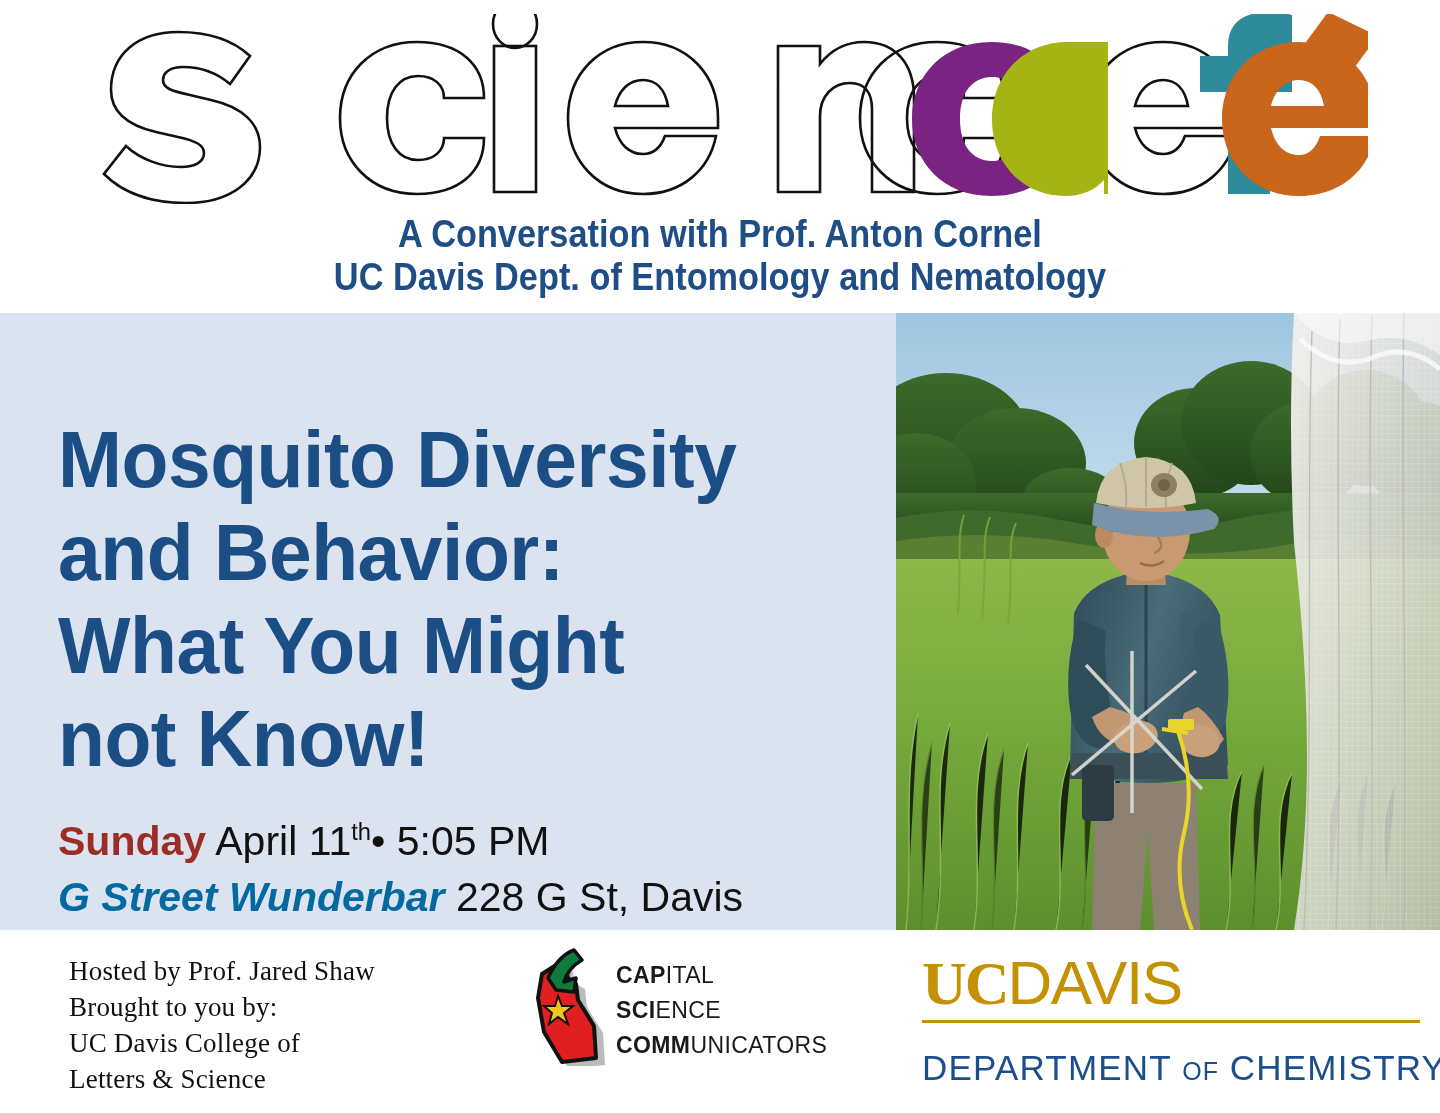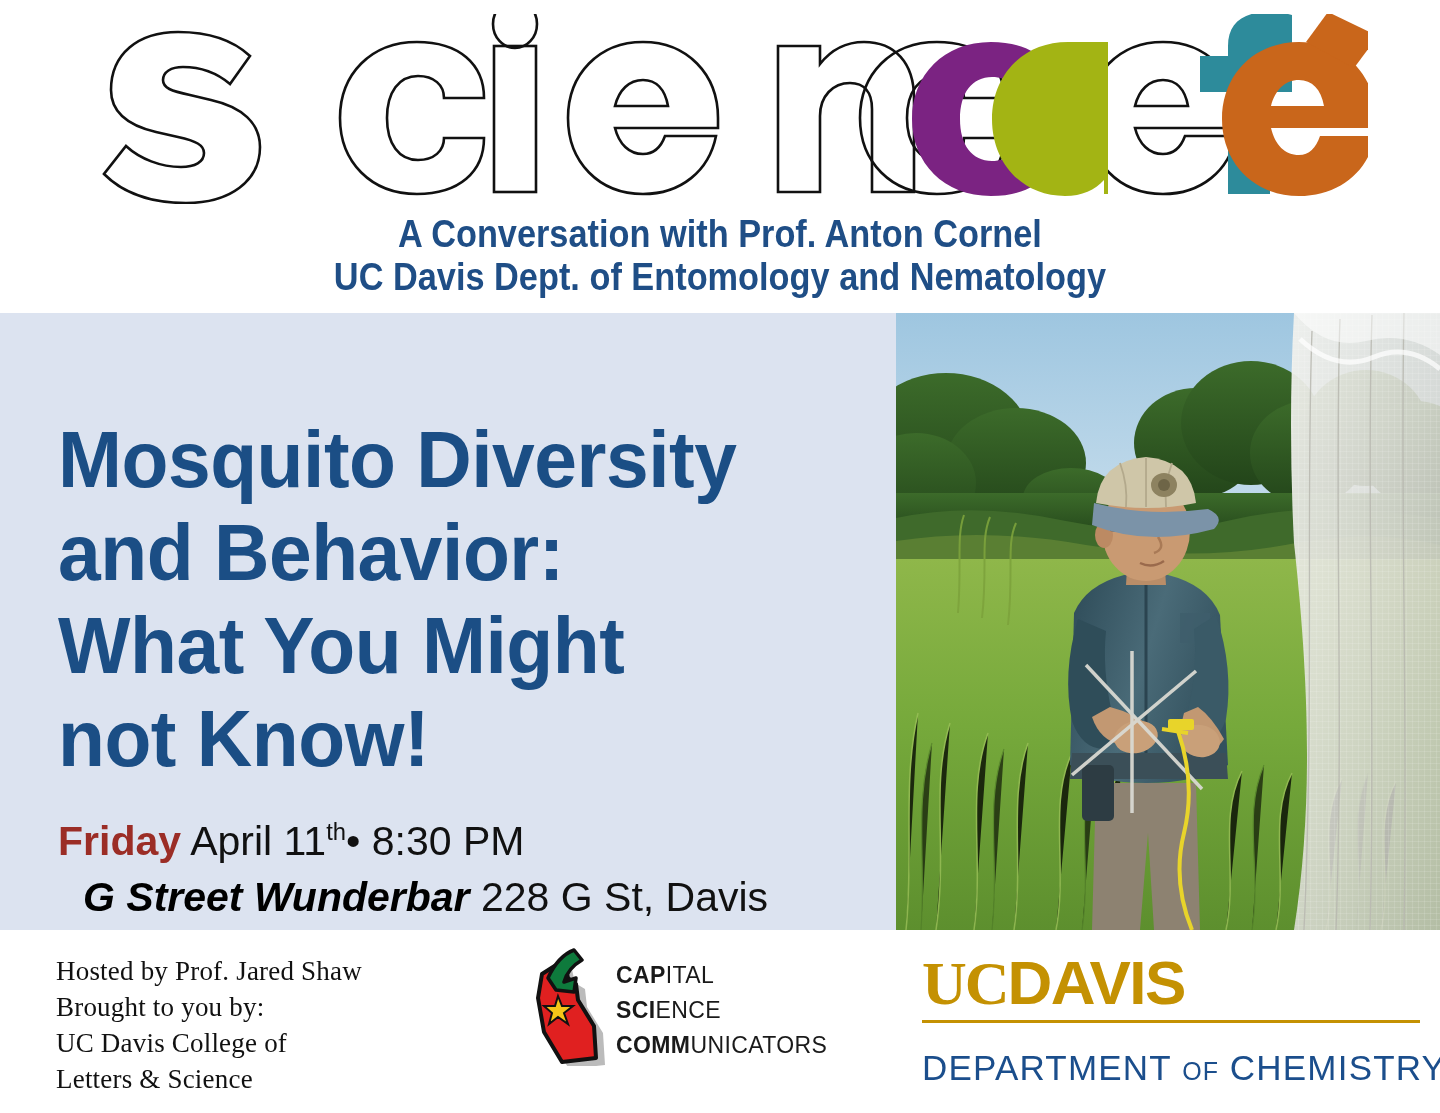--- a/index.html
+++ b/index.html
@@ -46,35 +46,35 @@
   .main-title div{white-space:nowrap;}
 
   .event{
     position:absolute;left:58px;top:500px;width:830px;
     font-family:"Liberation Sans Narrow","Liberation Sans",sans-serif;
     font-size:41px;line-height:56px;
     color:#111;
     white-space:nowrap;
   }
   .event .accent{color:#9B2D26;font-weight:bold;}
-  .event .accent-italic{color:#000000;font-weight:bold;font-style:italic;margin-left:25px;}
+  .event .accent-italic{color:#0369a1;font-weight:bold;font-style:italic;}
   .event sup{font-size:0.58em;vertical-align:super;line-height:0;}
 
   
   .photo{
     position:absolute;left:896px;top:313px;width:544px;height:617px;
     overflow:hidden;
   }
   .photo svg{display:block;width:100%;height:100%;}
 
   
   .footer{position:absolute;left:0;top:930px;width:1440px;height:183px;background:#fff;}
 
   .hosted{
-    position:absolute;left:56px;top:23px;
+    position:absolute;left:69px;top:23px;
     font-family:"Liberation Serif","DejaVu Serif",serif;
     font-size:27px;line-height:36px;color:#111;
     letter-spacing:0.2px;
   }
   .hosted div{white-space:nowrap;}
 
   
   .csc{position:absolute;left:524px;top:18px;width:376px;height:118px;}
   .csc-mark{position:absolute;left:0;top:0;width:96px;height:118px;}
   .csc-mark svg{display:block;width:100%;height:100%;}
@@ -90,21 +90,21 @@
   
   .ucd{position:absolute;left:922px;top:22px;width:500px;height:110px;}
   .ucd-top{
     font-family:"Liberation Sans","DejaVu Sans",sans-serif;
     color:#C49102;
     font-size:62px;line-height:62px;
     letter-spacing:-1px;
     white-space:nowrap;
   }
   .ucd-top .uc{font-weight:bold;font-family:"Liberation Serif","DejaVu Serif",serif;letter-spacing:-2px;text-align:center;}
-  .ucd-top .davis{font-weight:bold;letter-spacing:-1.5px;}
+  .ucd-top .davis{font-weight:normal;letter-spacing:-1.5px;}
   .ucd-rule{margin-top:6px;width:498px;height:3px;background:#C49102;}
   .ucd-bottom{
     margin-top:26px;
     font-family:"Liberation Sans","DejaVu Sans",sans-serif;
     font-weight:normal;
     color:#1B4E8C;
     font-size:35px;line-height:38px;
     letter-spacing:1.2px;
     white-space:nowrap;
   }
@@ -163,21 +163,21 @@
 
     <div class="main-title">
       <div>Mosquito Diversity</div>
       <div>and Behavior:</div>
       <div>What You Might</div>
       <div>not Know!</div>
     </div>
 
     <div class="event">
       <div>
-        <span class="accent">Friday</span><span> </span><span>April 11</span><sup>th</sup><span>•</span><span> </span><span>8:30 PM</span>
+        <span class="accent">Sunday</span><span> </span><span>April 11</span><sup>th</sup><span>•</span><span> </span><span>5:05 PM</span>
       </div>
       <div>
         <span class="accent-italic">G Street Wunderbar</span><span> </span><span>228 G St, Davis</span>
       </div>
     </div>
   </div>
 
   <div class="photo">
     <svg viewBox="0 0 544 617" preserveAspectRatio="xMidYMid slice" xmlns="http://www.w3.org/2000/svg" aria-hidden="true">
       <defs>

